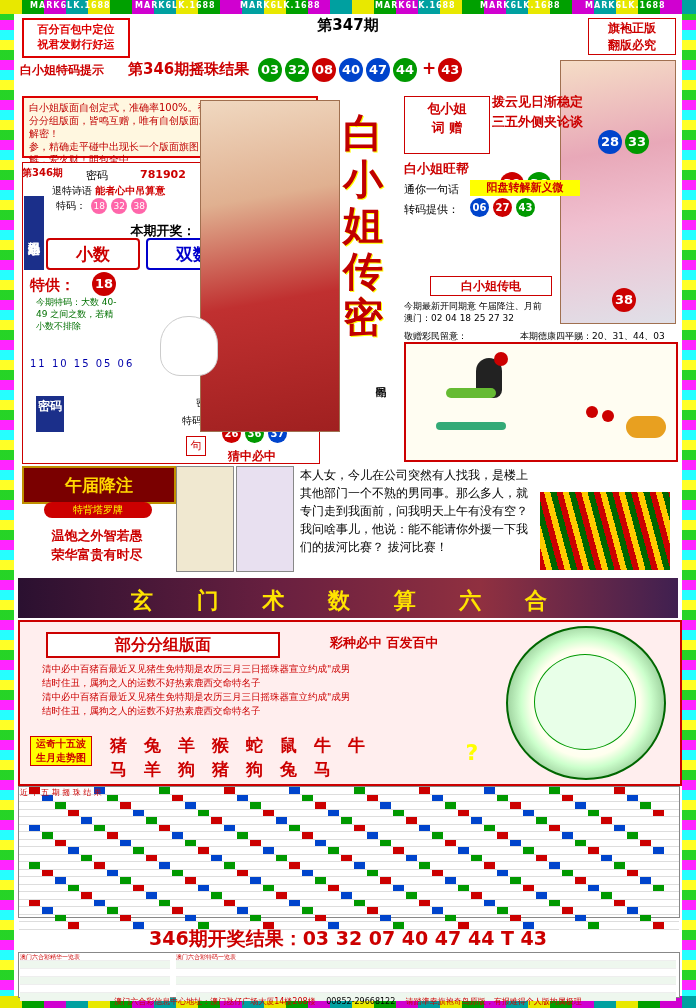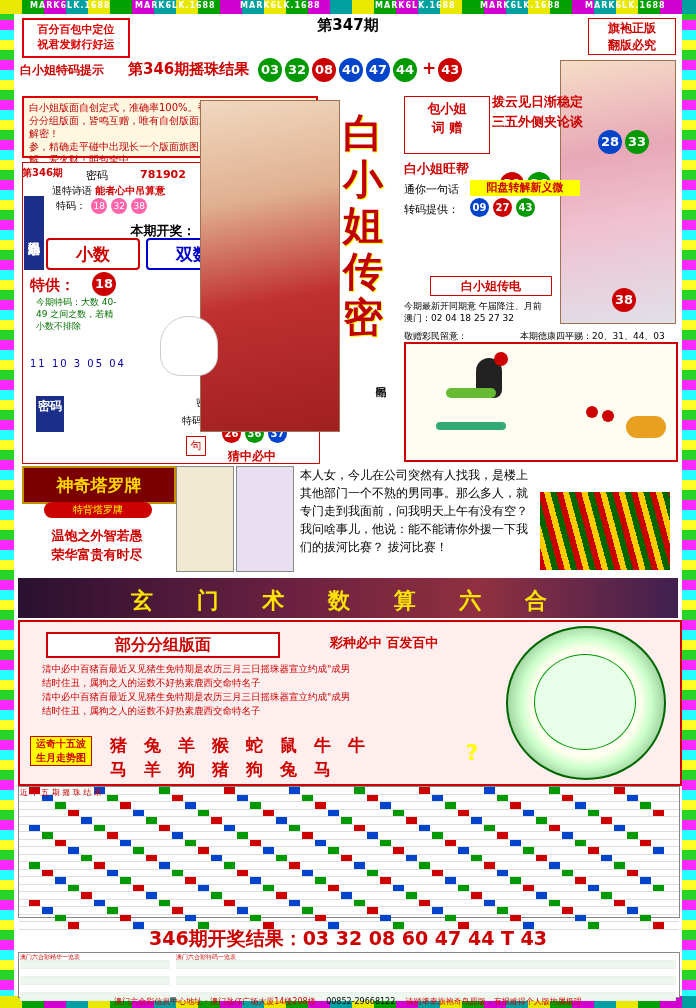--- a/index.html
+++ b/index.html
@@ -222,21 +222,21 @@
   <div class="abs" id="tema-line">
     <span>特码：</span>
     <span id="tema-balls"><span class="minipink">18</span><span class="minipink">32</span><span class="minipink">38</span></span>
   </div>
   <div class="abs" id="bkkj">本期开奖：</div>
   <div class="abs" id="ss-box">小数</div>
   <div class="abs" id="ds-box">双数</div>
   <div class="abs" id="tg-label">特供：</div>
   <div class="abs" id="tg-ball"><span class="ball" style="background: rgb(204, 0, 0);">18</span></div>
   <div class="abs" id="tejie2">今期特码：大数 40-49 之间之数，若精小数不排除</div>
-  <div class="abs" id="numrow">11 10 3 05 04</div>
+  <div class="abs" id="numrow">11 10 15 05 06</div>
   <div class="abs" id="mima-box">密码</div>
   <div class="abs" id="pw2-label">密码：</div>
   <div class="abs" id="pw2-val">065249</div>
   <div class="abs" id="zm-line">特码诗：</div>
   <div class="abs" id="zm-line2">好运财神道玄机</div>
   <div class="abs" id="zm-balls"><span class="ballsm" style="background: rgb(204, 0, 0);">26</span><span class="ballsm" style="background: rgb(0, 153, 0);">36</span><span class="ballsm" style="background: rgb(0, 68, 204);">37</span></div>
   <div class="abs" id="ju">句</div>
   <div class="abs" id="caizhong">猜中必中</div>
 
   <div class="abs photo" id="girl1"></div>
@@ -250,40 +250,40 @@
 
   <div class="abs" id="bao-box" style="white-space:pre-line">包小姐
 词 赠</div>
   <div class="abs" id="talk-box" style="white-space:pre-line">拨云见日渐稳定
 三五外侧夹论谈</div>
   <div class="abs" id="wang-row">白小姐旺帮</div>
   <div class="abs" id="wang-balls"><span class="ball" style="background: rgb(204, 0, 0);">39</span><span class="ball" style="background: rgb(0, 153, 0);">36</span></div>
   <div class="abs" id="tongni">通你一句话</div>
   <div class="abs" id="yangpan">阳盘转解新义微</div>
   <div class="abs" id="tmtg">转码提供：</div>
-  <div class="abs" id="tmtg-balls"><span class="ballsm" style="background: rgb(0, 68, 204);">09</span><span class="ballsm" style="background: rgb(204, 0, 0);">27</span><span class="ballsm" style="background: rgb(0, 153, 0);">43</span></div>
+  <div class="abs" id="tmtg-balls"><span class="ballsm" style="background: rgb(0, 68, 204);">06</span><span class="ballsm" style="background: rgb(204, 0, 0);">27</span><span class="ballsm" style="background: rgb(0, 153, 0);">43</span></div>
   <div class="abs" id="chuandian">白小姐传电</div>
   <div class="abs" id="ydate" style="white-space:pre-line">今期最新开同期意  午届降注、月前
 澳门：02 04 18 25 27 32</div>
   <div class="abs" id="b38"><span class="ball" style="background: rgb(204, 0, 0);">38</span></div>
   <div class="abs" id="caimin">敬赠彩民留意：</div>
   <div class="abs" id="benqi">本期德康四平赐：20、31、44、03</div>
   <div class="abs" id="girlnums" style="left:598px;top:130px"><span class="ball" style="background: rgb(0, 68, 204);">28</span><span class="ball" style="background: rgb(0, 153, 0);">33</span></div>
 
   <div class="abs" id="bird">
     <div class="bird-dot" style="left:70px;top:14px;width:26px;height:40px;background:#222;border-radius:13px 13px 8px 8px;"></div>
     <div class="bird-dot" style="left:88px;top:8px;width:14px;height:14px;background:#c00;"></div>
     <div class="bird-dot" style="left:40px;top:44px;width:50px;height:10px;background:#6b3;border-radius:5px;"></div>
     <div class="bird-dot" style="left:180px;top:62px;width:12px;height:12px;background:#c00;"></div>
     <div class="bird-dot" style="left:196px;top:66px;width:12px;height:12px;background:#c00;"></div>
     <div class="bird-dot" style="left:30px;top:78px;width:70px;height:8px;background:#3a7;border-radius:4px;"></div>
     <div class="bird-dot" style="left:220px;top:72px;width:40px;height:22px;background:#e8a020;border-radius:12px;"></div>
   </div>
 
-  <div class="abs" id="tarot-head">神奇塔罗牌</div>
+  <div class="abs" id="tarot-head">午届降注</div>
   <div class="abs" id="tarot-sub">特背塔罗牌</div>
   <div class="abs" id="tarot-poem" style="white-space:pre-line">温饱之外智若愚
 荣华富贵有时尽</div>
   <div class="abs" id="card1"></div>
   <div class="abs" id="card2"></div>
   <div class="abs" id="fan"></div>
   <div class="abs" id="story">本人女，今儿在公司突然有人找我，是楼上其他部门一个不熟的男同事。那么多人，就专门走到我面前，问我明天上午有没有空？ 我问啥事儿，他说：能不能请你外援一下我们的拔河比赛？ 拔河比赛！</div>
 
   <div class="abs" id="banner"></div>
   <div class="abs" id="banner-text">玄 门 术 数 算 六 合</div>
@@ -1271,21 +1271,21 @@
         <span class="gcell" style="left: 569px; width: 11px; background: rgb(0, 153, 0);"></span>
         <span class="gcell" style="left: 582px; width: 11px; background: transparent;"></span>
         <span class="gcell" style="left: 595px; width: 11px; background: transparent;"></span>
         <span class="gcell" style="left: 608px; width: 11px; background: transparent;"></span>
         <span class="gcell" style="left: 621px; width: 11px; background: transparent;"></span>
         <span class="gcell" style="left: 634px; width: 11px; background: rgb(204, 0, 0);"></span>
       </div>
     </div>
   <div class="abs" id="grid-hdr">近 十 五 期 摇 珠 结 果</div>
 
-  <div class="abs" id="res-final">346期开奖结果：03 32 08 60 47 44 T 43</div>
+  <div class="abs" id="res-final">346期开奖结果：03 32 07 40 47 44 T 43</div>
 
   <div class="abs" id="btm"></div>
   <div class="abs" id="btmA">
       <div class="tinyrow" style="background: rgb(255, 255, 255); color: rgb(204, 0, 0); font-size: 6px;">澳门六合彩精华一览表</div>
       <div class="tinyrow" style="background: rgb(238, 247, 238);"></div>
       <div class="tinyrow" style="background: rgb(255, 255, 255);"></div>
       <div class="tinyrow" style="background: rgb(238, 247, 238);"></div>
       <div class="tinyrow" style="background: rgb(255, 255, 255);"></div>
       <div class="tinyrow" style="background: rgb(238, 247, 238);"></div>
     </div>

